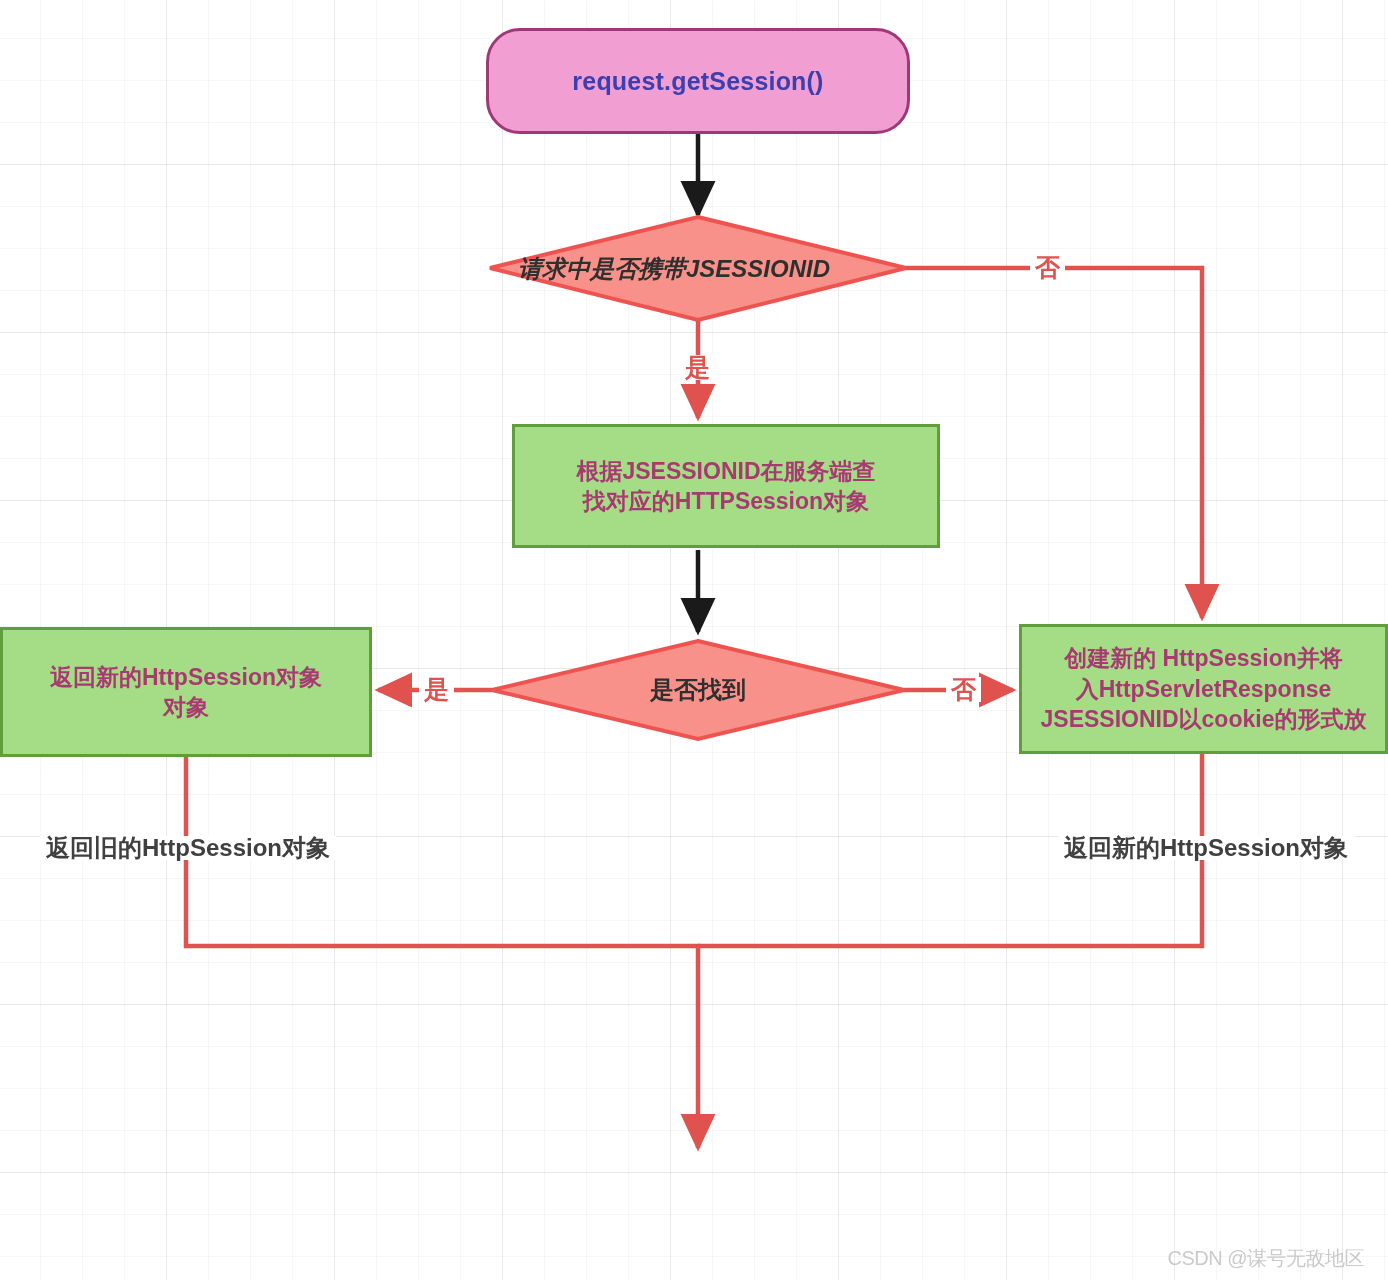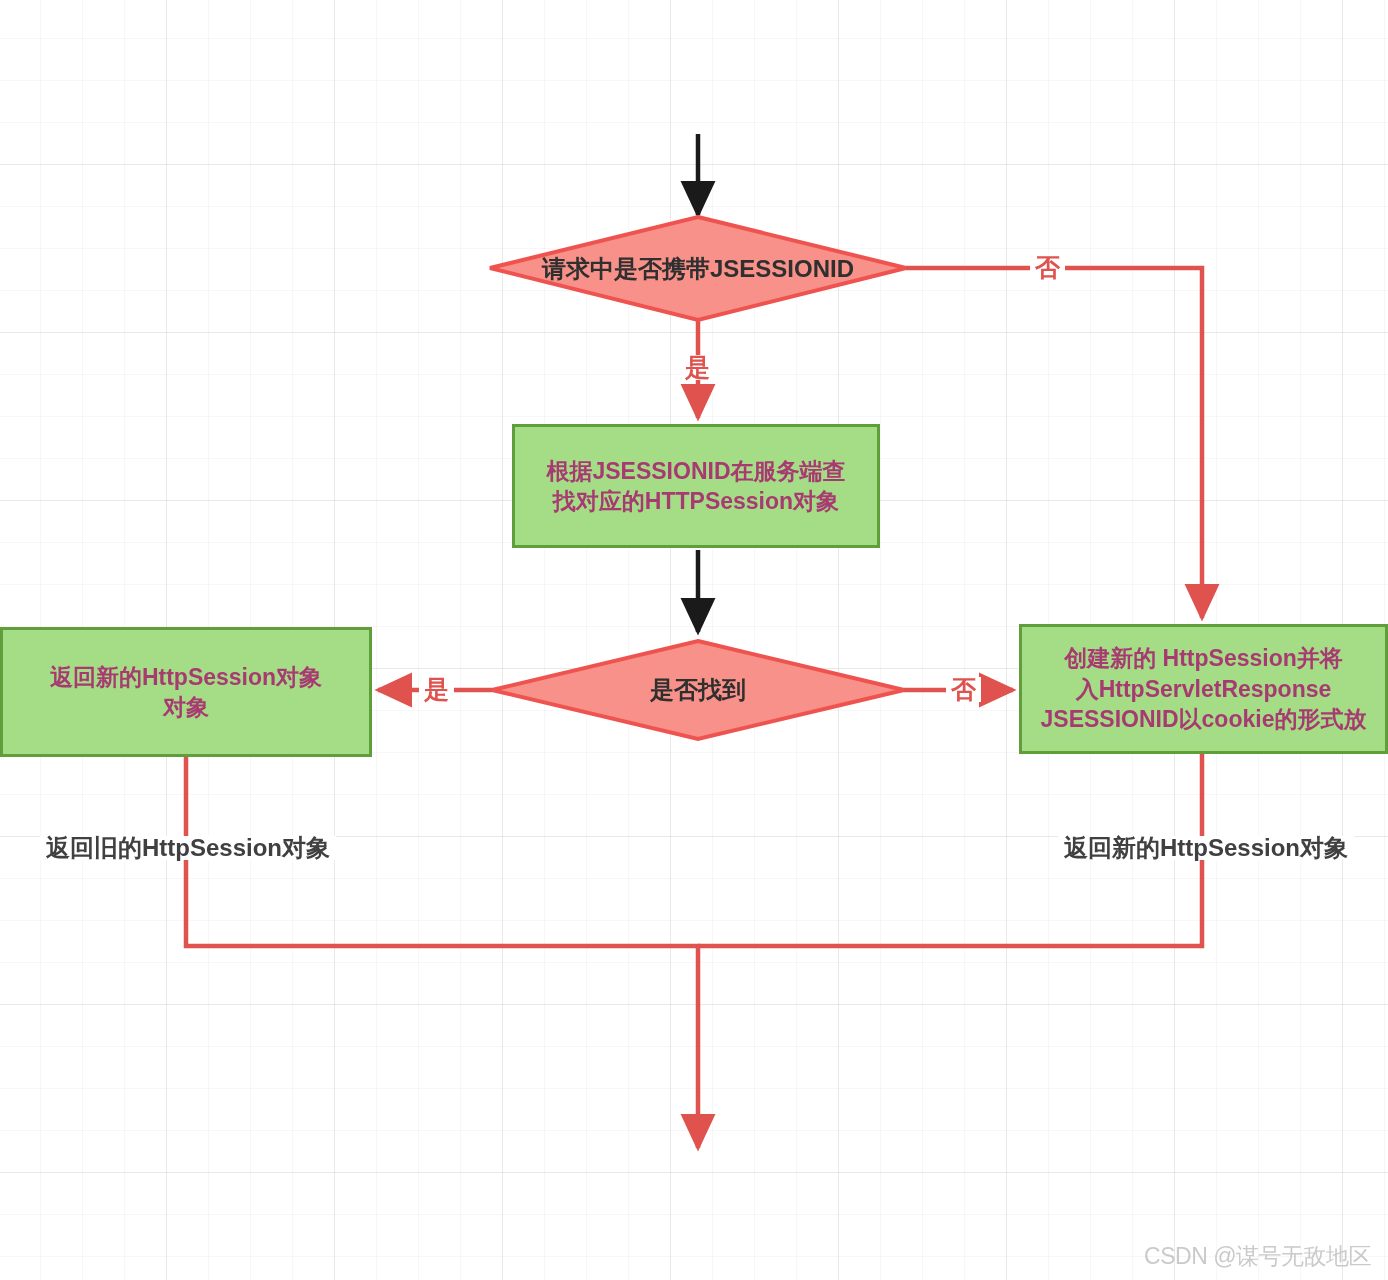--- a/index.html
+++ b/index.html
@@ -91,23 +91,23 @@
   .edge-note {
     position: absolute;
     color: #404040;
     font-weight: bold;
     font-size: 24px;
     white-space: nowrap;
     line-height: 1;
   }
   .watermark {
     position: absolute;
-    right: 17px;
+    right: 24px;
     bottom: 8px;
-    font-size: 23px;
+    font-size: 20px;
     color: #b9b9b9;
     opacity: 0.75;
     white-space: nowrap;
     letter-spacing: -0.5px;
   }
 </style>
 </head>
 <body>
 
 <div id="canvas">
@@ -156,26 +156,29 @@
 
     <g>
       <polygon points="698,217 906,268 698,320 490,268" fill="#f79189" stroke="#ef5350" stroke-width="4"></polygon>
     </g>
 
     <g>
       <polygon points="698,641 904,690 698,739 492,690" fill="#f79189" stroke="#ef5350" stroke-width="4"></polygon>
     </g>
   </svg>
 
-
-  <div class="decision-wrap" style="left:490px; top:217px; width:416px; height:104px;">
+  <div class="node terminal" style="left:486px; top:28px; width:424px; height:106px;">
+    <span>request.getSession()</span>
+  </div>
+
+  <div class="decision-wrap" style="left:466px; top:217px; width:416px; height:104px;font-style:italic;">
     <div class="decision-label">请求中是否携带JSESSIONID</div>
   </div>
 
-  <div class="node process" style="left:512px; top:424px; width:368px; height:124px; flex-direction:column;">
+  <div class="node process" style="left:512px; top:424px; width:428px; height:124px; flex-direction:column;">
     <span>根据JSESSIONID在服务端查</span>
     <span>找对应的HTTPSession对象</span>
   </div>
 
   <div class="decision-wrap" style="left:492px; top:641px; width:412px; height:98px;text-align:right;">
     <div class="decision-label">是否找到</div>
   </div>
 
   <div class="node process" style="left:0px; top:627px; width:372px; height:130px; flex-direction:column;">
     <span>返回新的HttpSession对象</span>

